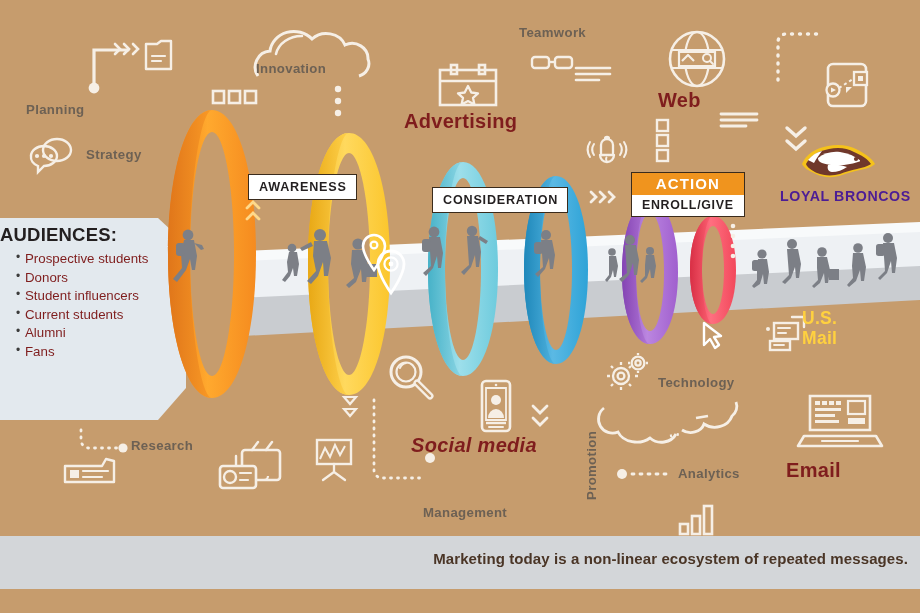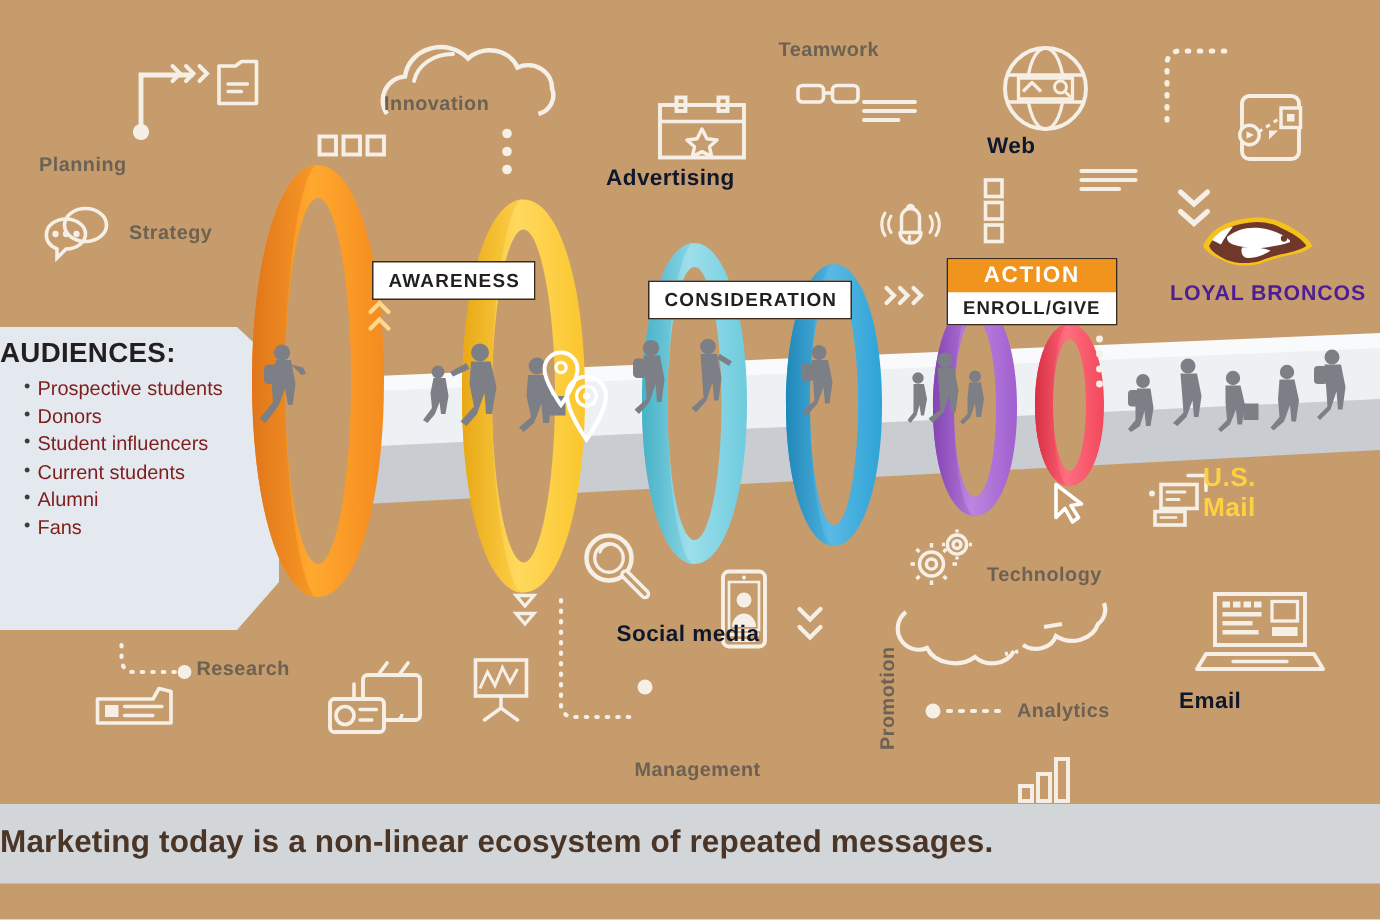--- a/index.html
+++ b/index.html
@@ -2,22 +2,22 @@
 <html><head>
 <meta charset="utf-8">
 <title>Marketing Ecosystem Infographic</title>
 <style>
   html,body{margin:0;padding:0;background:#fff;}
   body{font-family:"Liberation Sans",sans-serif;}
   #stage{position:relative;width:920px;height:613px;overflow:hidden;background:#c69c6d;}
 
   
   #caption-band{position:absolute;left:0;top:536px;width:920px;height:53px;background:#d3d6d9;}
-  #caption-text{position:absolute;left:0;top:550px;width:908px;text-align:left;
-      font-size:21px;font-weight:bold;color:#4a3526;letter-spacing:.1px;}
+  #caption-text{position:absolute;left:0;top:550px;width:908px;text-align:right;
+      font-size:15px;font-weight:bold;color:#4a3526;letter-spacing:.1px;}
 
   
   .path-wrap{position:absolute;left:0;top:0;width:920px;height:613px;}
 
   
   .ring{position:absolute;}
   .ring svg{display:block;overflow:visible;}
 
   
   #aud-panel{position:absolute;left:0px;top:218px;width:186px;height:202px;
@@ -37,21 +37,21 @@
       padding:5px 9px 5px 10px;white-space:nowrap;}
   #lbl-action-box{position:absolute;border:1.6px solid #3a2b1c;background:#fff;}
   #lbl-action-top{background:#f0941e;color:#fff;font-size:15px;font-weight:bold;
       letter-spacing:1.1px;text-align:center;padding:2px 10px 3px;}
   #lbl-action-bot{background:#fff;color:#231f20;font-size:12.4px;font-weight:bold;
       letter-spacing:.7px;text-align:center;padding:3px 10px 4px;}
 
   
   .word{position:absolute;white-space:nowrap;}
   .w-gray{color:#6d6154;font-size:13.2px;font-weight:bold;letter-spacing:.35px;}
-  .w-yellow{color:#0f172a;font-size:15px;font-weight:bold;letter-spacing:.3px;}
+  .w-yellow{color:#7f1d1d;font-size:20px;font-weight:bold;letter-spacing:.3px;}
   .w-yellow-sm{color:#ffd13f;font-size:17.5px;font-weight:bold;letter-spacing:.3px;line-height:20px;}
   #w-promotion{transform:rotate(-90deg);transform-origin:left top;}
   #w-broncos{color:#4c1d95;font-size:14.2px;font-weight:bold;letter-spacing:.6px;}
 
   
   .ico{position:absolute;}
   .ico svg{display:block;overflow:visible;}
   .chev{position:absolute;}
 
   
@@ -589,21 +589,21 @@
     <svg width="36" height="56" viewBox="0 0 36 56">
       <rect x="4" y="3" width="28" height="50" rx="4" fill="none" stroke="#f6efe6" stroke-width="2.6"></rect>
       <path d="M8 10 L28 10 L28 42 L8 42 Z" fill="none" stroke="#f6efe6" stroke-width="1.8"></path>
       <circle cx="18" cy="7" r="1.3" fill="#f6efe6"></circle>
       <circle cx="18" cy="22" r="5" fill="#f6efe6"></circle>
       <path d="M10 40 a8 9 0 0 1 16 0 Z" fill="#f6efe6"></path>
       <path d="M8 45 L28 45" stroke="#f6efe6" stroke-width="2.4"></path>
       <path d="M11 49 L25 49" stroke="#f6efe6" stroke-width="2" stroke-linecap="round"></path>
     </svg>
   </div>
-  <div class="word w-yellow" style="left:411px;top:414px;">Social media</div>
+  <div class="word w-yellow" style="left:411px;top:434px;font-style:italic;">Social media</div>
   <div id="w-promotion" class="word w-gray" style="left:584px;top:500px;">Promotion</div>
 
   <div class="ico" style="left:698px;top:320px;">
     <svg width="26" height="32" viewBox="0 0 26 32">
       <path d="M6 3 L6 25 L12 19 L17 28 L21 25 L16 17 L23 16 Z" fill="none" stroke="#ffffff" stroke-width="2.4" stroke-linejoin="round"></path>
     </svg>
   </div>
   <div class="ico" style="left:764px;top:314px;">
     <svg width="46" height="42" viewBox="0 0 46 42">
       <path d="M28 3 L40 3 L40 13" fill="none" stroke="#f6efe6" stroke-width="2.4" stroke-linecap="round"></path>

